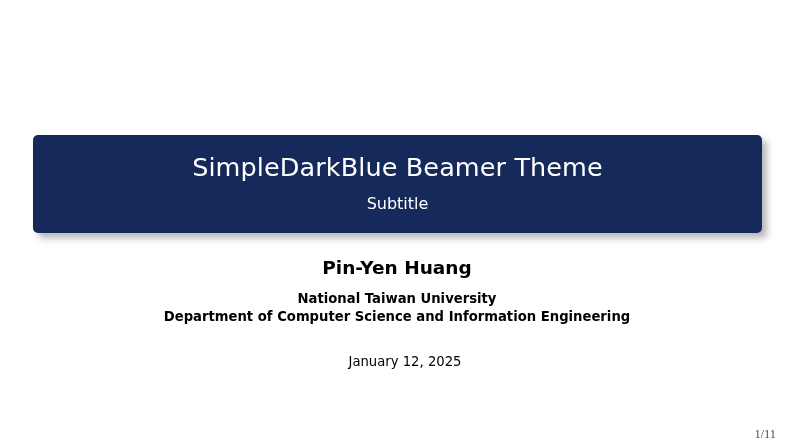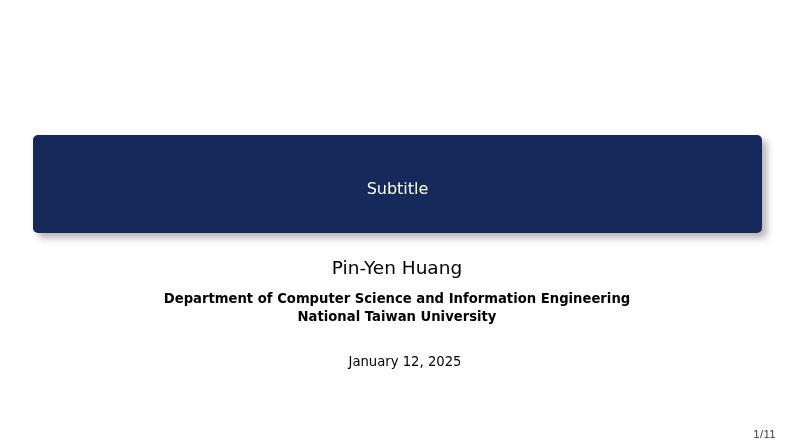--- a/index.html
+++ b/index.html
@@ -64,21 +64,21 @@
     left: 0;
     top: 256px;
     width: 794px;
     text-align: center;
     color: #000000;
   }
 
   .author-text {
     font-size: 18.5px;
     line-height: 1.25;
-    font-weight: 400;
+    font-weight: 700;
     white-space: nowrap;
   }
 
   .institute {
     margin-top: 11px;
     font-size: 13.2px;
     line-height: 1.32;
     font-weight: 700;
   }
 
@@ -93,42 +93,43 @@
     font-weight: 400;
     white-space: nowrap;
     padding-left: 16px;
   }
 
   
   .page-number {
     position: absolute;
     right: 18px;
     bottom: 7px;
-    font-family: Liberation Sans, sans-serif;
+    font-family: Liberation Serif, serif;
     font-size: 11.5px;
     color: #3d3d3d;
     letter-spacing: 0.3px;
     white-space: nowrap;
   }
 </style>
 </head>
 <body>
 
 <div class="slide">
 
   <div class="title-block">
+    <div class="title-text">SimpleDarkBlue Beamer Theme</div>
     <div class="subtitle-text">Subtitle</div>
   </div>
 
   <div class="meta">
     <div class="author-text">Pin-Yen Huang</div>
 
     <div class="institute">
+      <div class="institute-line">National Taiwan University</div>
       <div class="institute-line">Department of Computer Science and Information Engineering</div>
-      <div class="institute-line">National Taiwan University</div>
     </div>
 
     <div class="date-text">January 12, 2025</div>
   </div>
 
   <div class="page-number">1/11</div>
 
 </div>
 
 </body></html>

